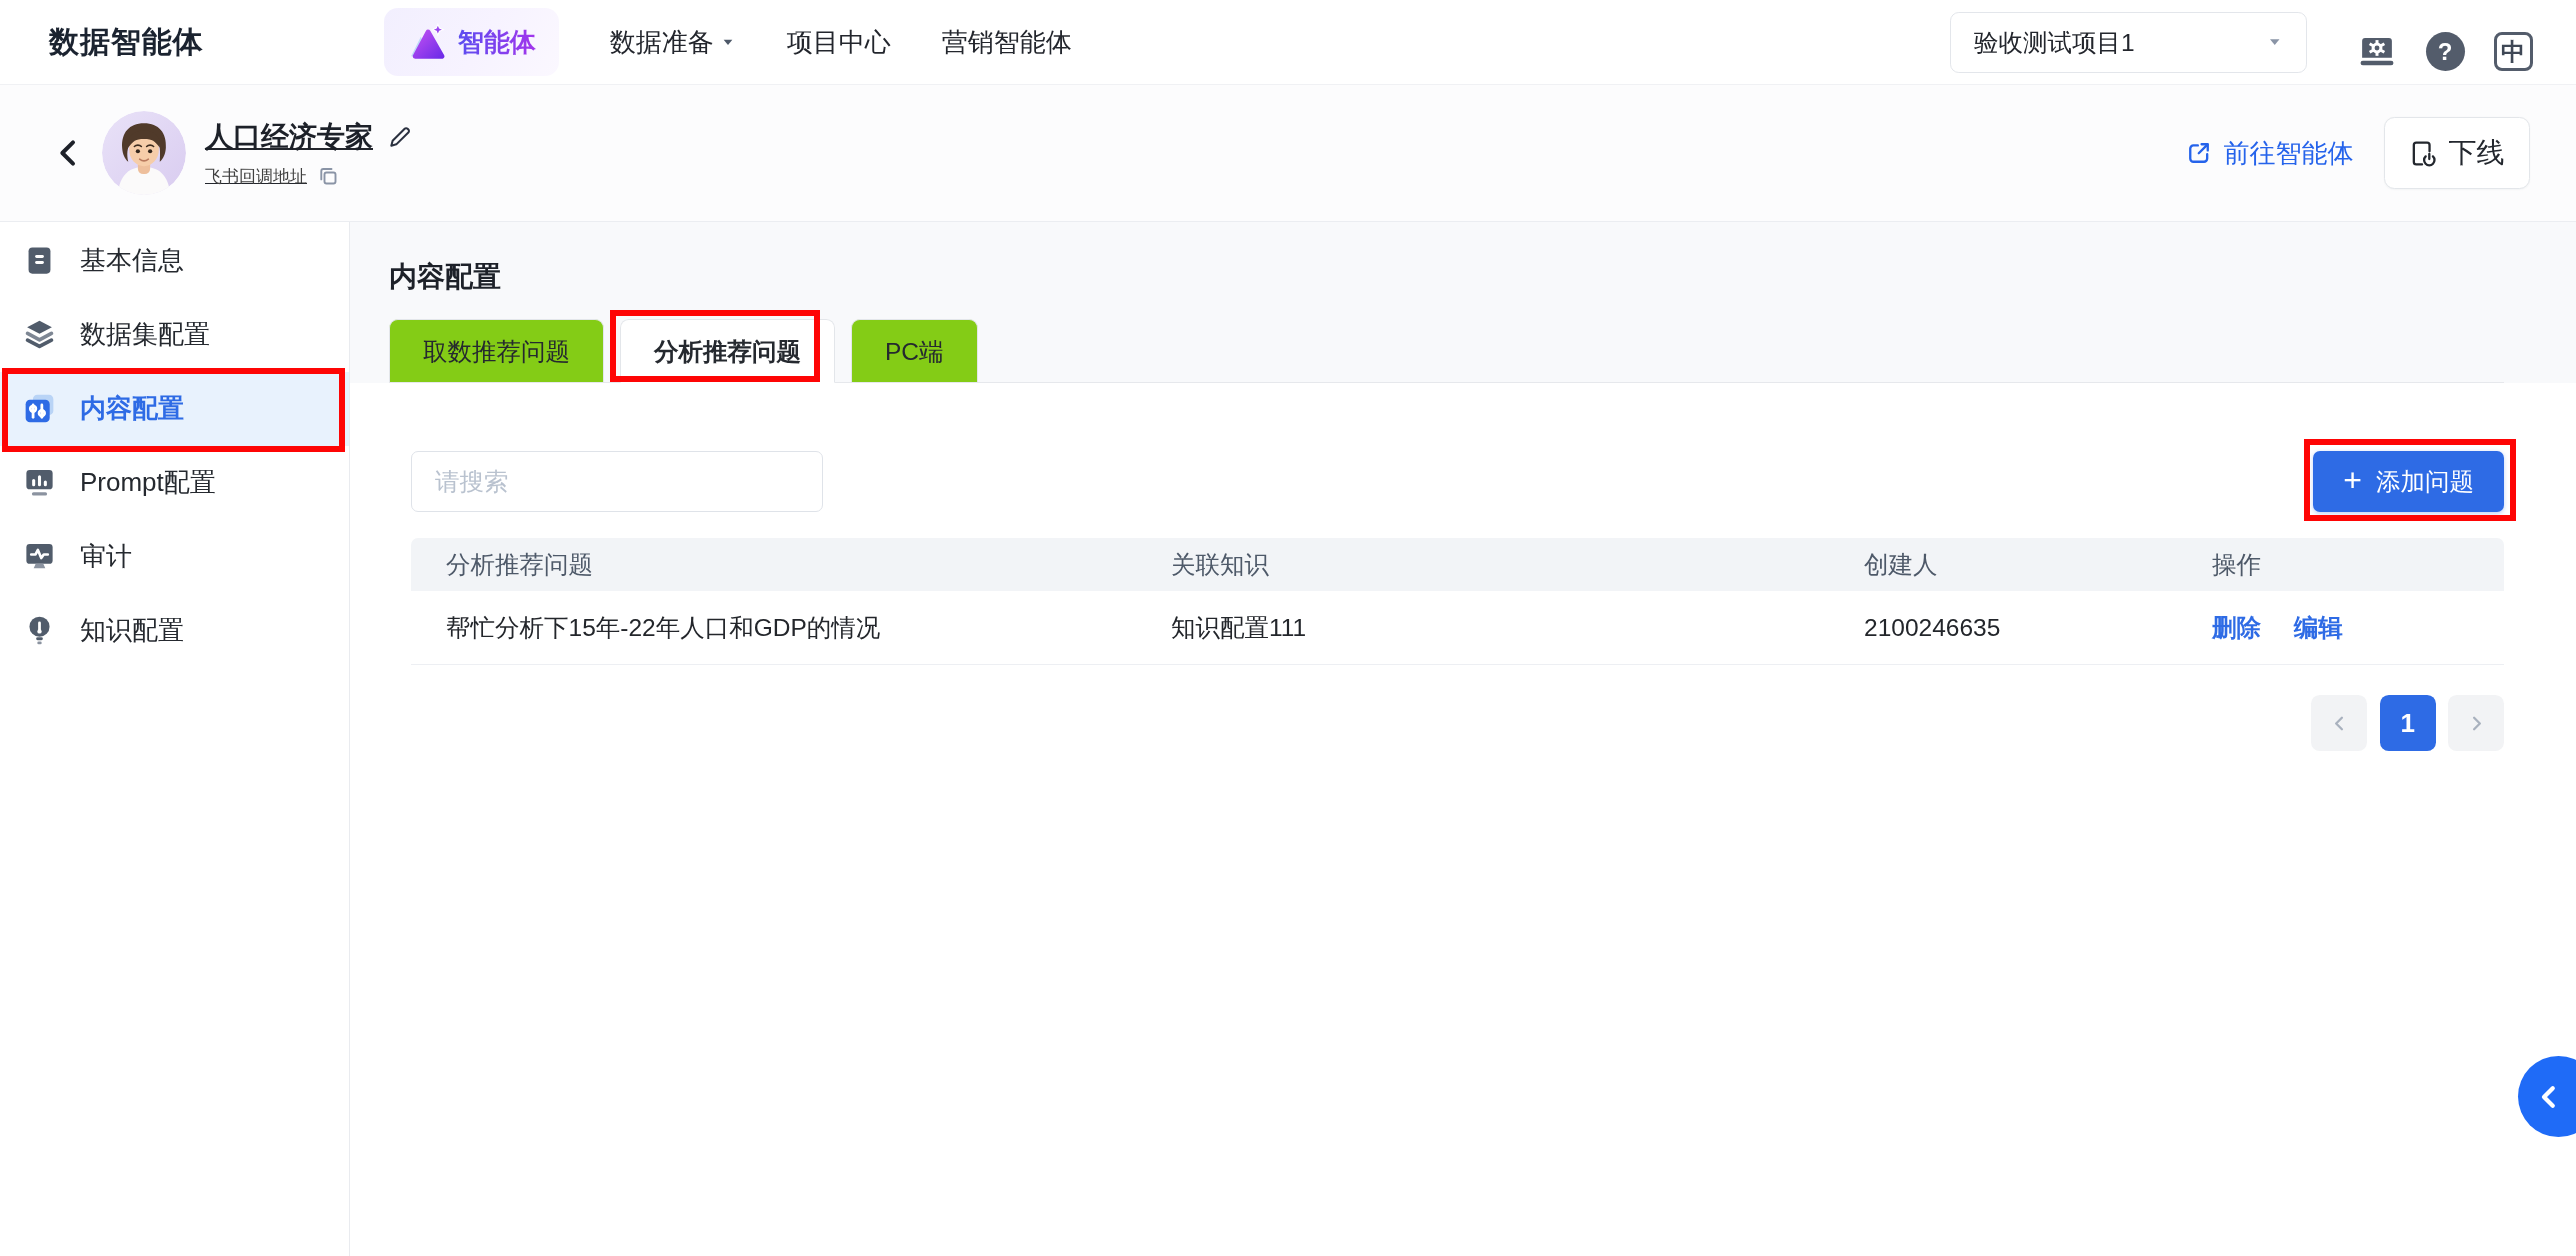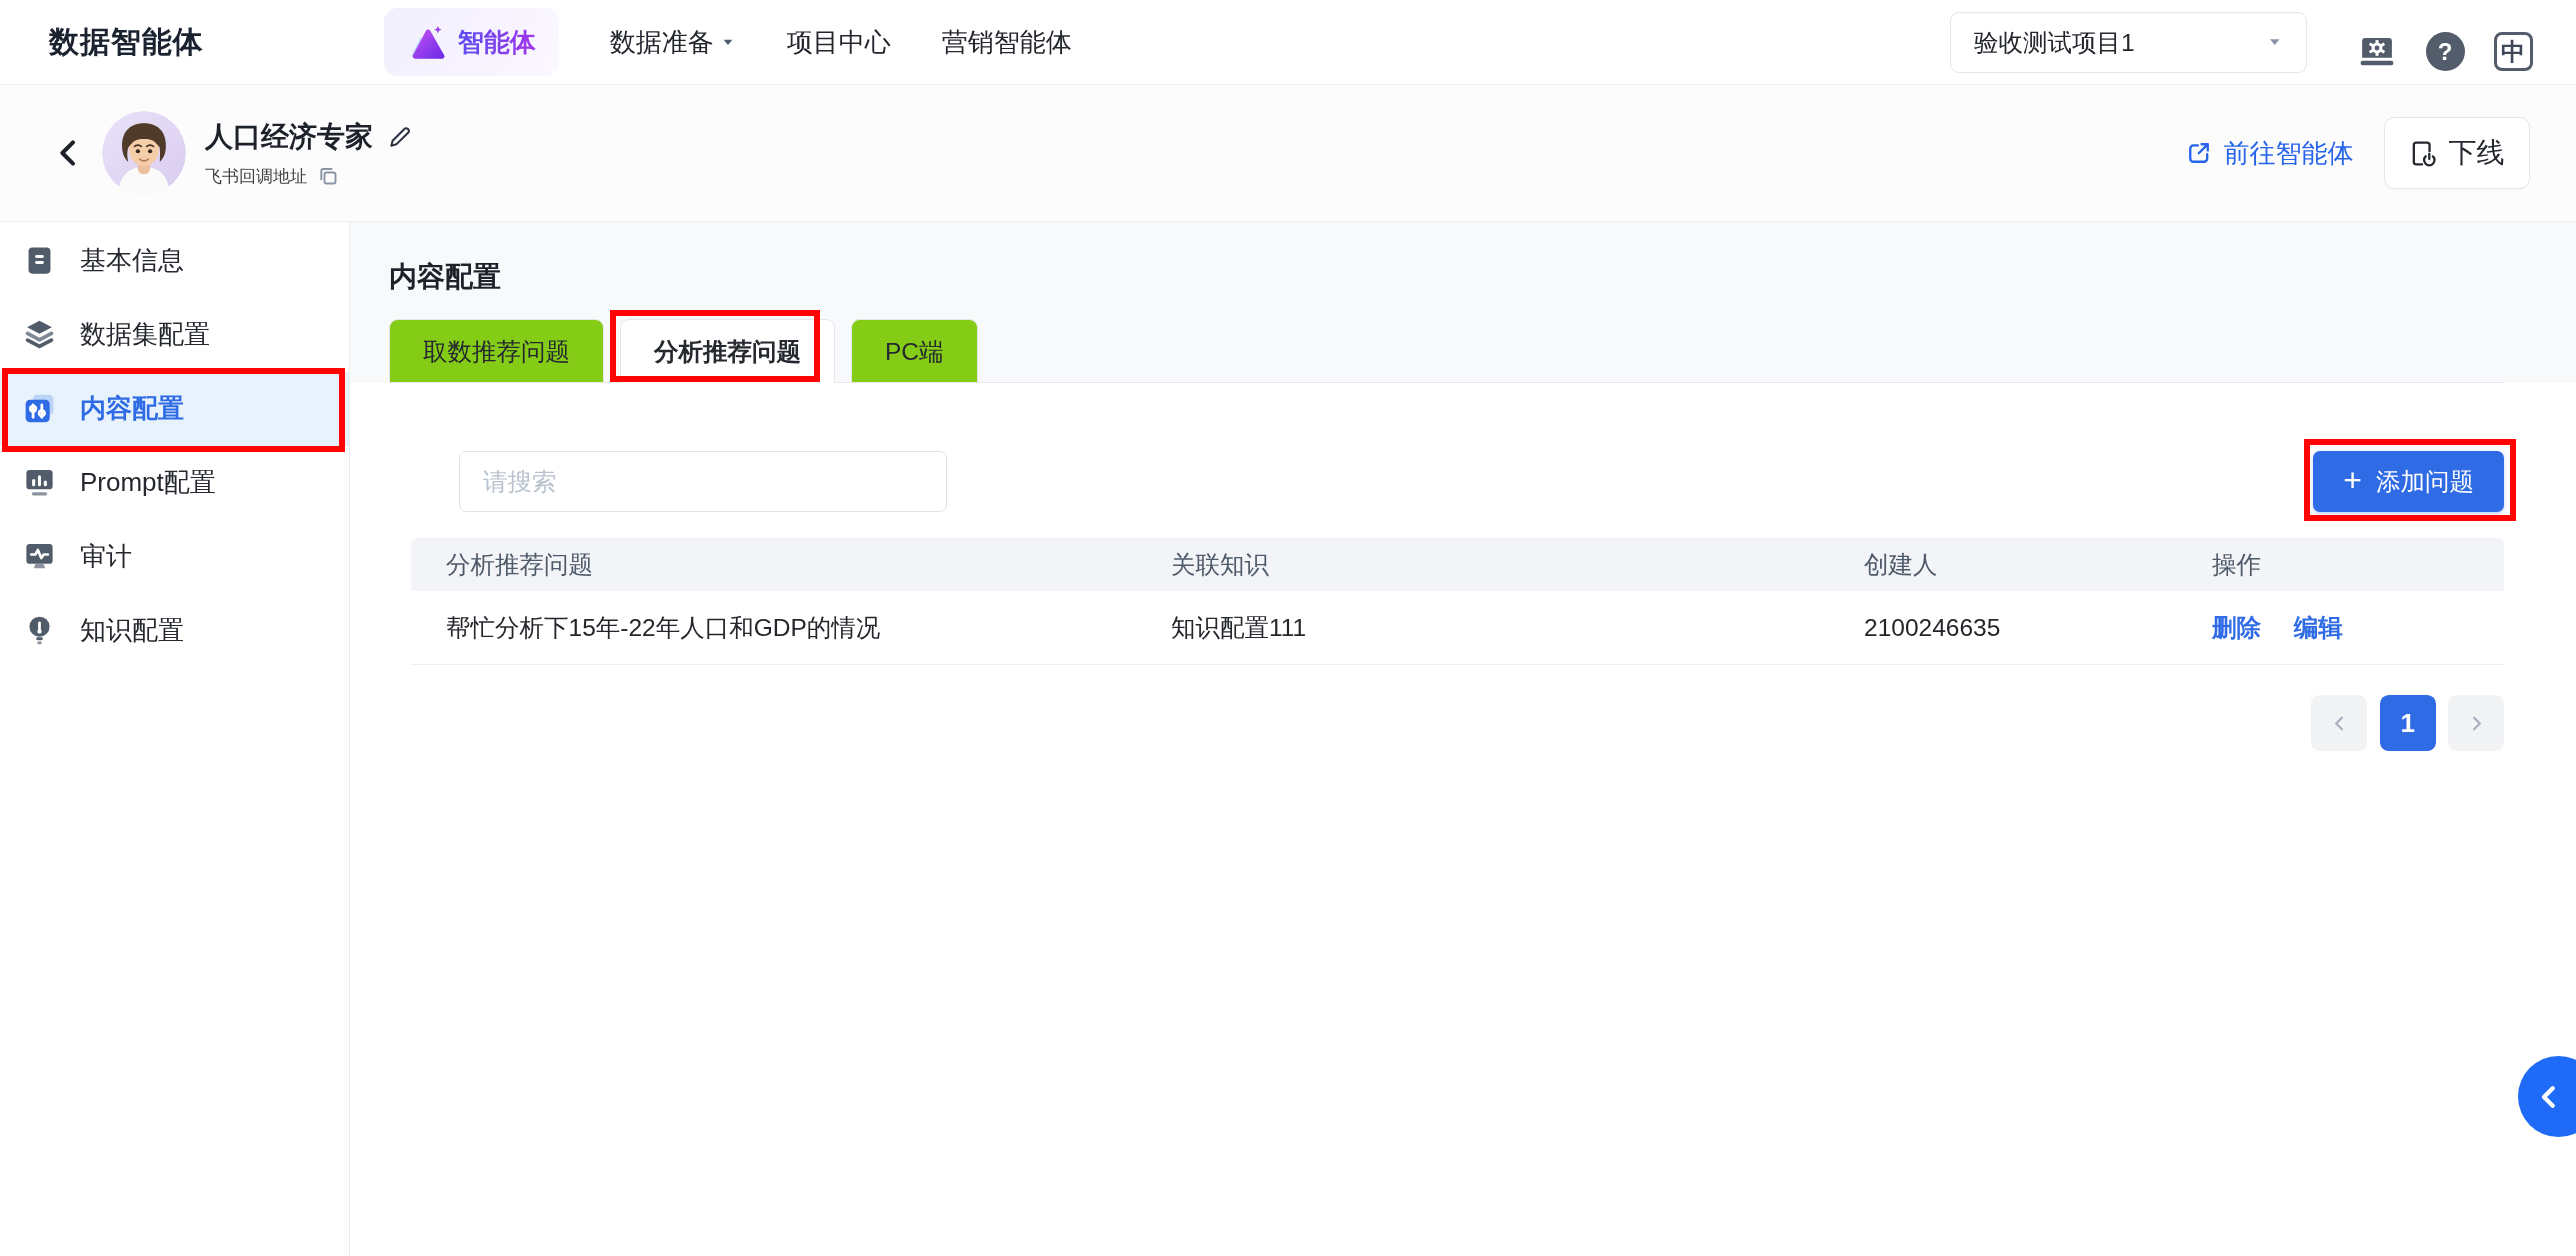--- a/index.html
+++ b/index.html
@@ -27,21 +27,21 @@
   .help-badge { width:39px; height:39px; border-radius:50%; background:#535c6b; color:#fff;
                 font-size:24px; font-weight:700; display:flex; align-items:center; justify-content:center; }
   .lang-badge { width:39px; height:39px; border:3.1px solid #535c6b; border-radius:8px; color:#3f4856;
                 font-size:24px; font-weight:700; display:flex; align-items:center; justify-content:center; }
 
   
   .header-band { height:137px; background:#fcfcfd; border-bottom:0.9px solid #ebedf1;
                  display:flex; align-items:center; padding:0 46px 0 49px; }
   .back-btn { width:39px; height:39px; display:flex; align-items:center; justify-content:center; cursor:pointer; }
   .avatar { width:84px; height:84px; border-radius:50%; overflow:hidden; margin-left:14px; flex:0 0 auto; }
-  .agent-info { margin-left:19px; display:flex; flex-direction:column; gap:8.8px; }
+  .agent-info { margin-left:19px; display:flex; flex-direction:column; gap:8.8px;text-decoration:underline; }
   .agent-title-row { display:flex; align-items:center; gap:14px; }
   .agent-title { font-size:28px; font-weight:600; color:#1d2129; }
   .agent-sub-row { display:flex; align-items:center; gap:8.8px; }
   .agent-sub { font-size:17px; color:#404040; }
   .header-actions { margin-left:auto; display:flex; align-items:center; gap:30px; }
   .goto-link { display:flex; align-items:center; gap:10.5px; font-size:26px; color:#2563eb; font-weight:500; cursor:pointer; }
   .offline-btn { height:72px; padding:0 24.5px; background:#fff; border:0.9px solid #e3e6ea; border-radius:10.5px;
                  display:flex; align-items:center; gap:10.5px; font-size:28px; font-weight:500; color:#23272e; cursor:pointer;
                  box-shadow:0 0.9px 1.8px rgba(30,40,60,.04); }
 
@@ -56,23 +56,23 @@
   .content-head { background:#f8f9fb; padding:35px 72px 0 39px; }
   .content-title { font-size:28px; font-weight:700; color:#1d2129; height:39px; line-height:39px; }
   .tabs { display:flex; gap:16px; margin-top:23px; border-bottom:0.9px solid #e6e8ec; }
   .tab { height:64px; margin-bottom:-0.9px; display:flex; align-items:center; padding:0 33px;
          font-size:24.5px; color:#25292f; background:#84cc16; border:0.9px solid #e3e6ea;
          border-bottom:0.9px solid #e6e8ec; border-radius:8.8px 8.8px 0 0; cursor:pointer; }
   .tab.active { background:#fff; border-bottom:0.9px solid #fff; font-weight:700; }
 
   .panel { flex:1; background:#fff; padding:68px 72px 0 61px; }
   .panel-toolbar { display:flex; justify-content:space-between; align-items:center; }
-  .search-input { width:488px; height:61px; border:0.9px solid #dfe3e9; border-radius:7px;
+  .search-input { width:412px; height:61px; border:0.9px solid #dfe3e9; border-radius:7px;
                   padding:0 23px; font-size:24.5px; color:#23262d; outline:none;
-                  font-family:"Liberation Sans","DejaVu Sans",sans-serif;margin-left:48px; }
+                  font-family:"Liberation Sans","DejaVu Sans",sans-serif; }
   .search-input::placeholder { color:#b9c2cf; }
   .add-btn { height:61px; padding:0 30px; background:#2e6be5; border:none; border-radius:7px;
              color:#fff; font-size:24.5px; display:flex; align-items:center; gap:14px; cursor:pointer;
              font-family:inherit; box-shadow:0 1.8px 4.4px rgba(46,107,229,.28); }
   .add-plus { font-size:32px; font-weight:400; line-height:1; margin-top:-2.6px; }
 
   .tbl { margin-top:26px; }
   .tbl-head, .tbl-row { display:grid; grid-template-columns:725px 693px 348px 1fr; align-items:center; }
   .tbl-head { height:53px; background:#f2f4f7; border-radius:7px 7px 0 0; color:#4e5969; font-size:24.5px; }
   .tbl-row { height:74px; background:#fff; border-bottom:0.9px solid #edeff3; font-size:24.5px; color:#23262b; }

